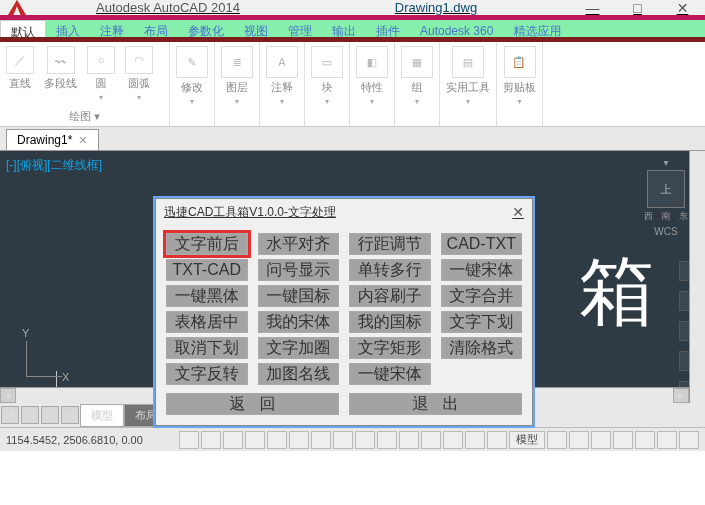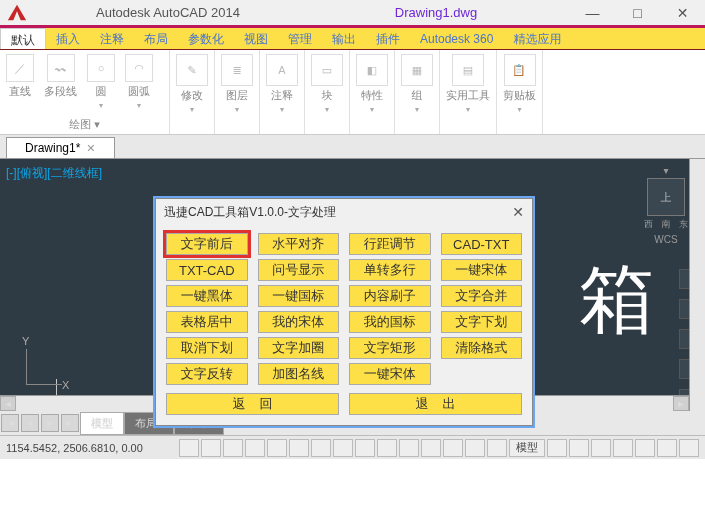--- a/index.html
+++ b/index.html
@@ -1,44 +1,44 @@
 <!DOCTYPE html>
 <html><head>
 <meta charset="utf-8">
 <style>
 * { margin: 0; padding: 0; box-sizing: border-box; font-family: "Microsoft YaHei", Arial, sans-serif; }
 body { width: 705px; height: 505px; background: #fff; font-size: 12px; overflow: hidden; position: relative; }
 
 
-.titlebar { height: 28px; background: #f0f0f0; display: flex; align-items: center; border-bottom: 3px solid #be185d; }
+.titlebar { height: 20px; background: #f0f0f0; display: flex; align-items: center; border-bottom: 5px solid #be185d; text-decoration: underline; }
 .logo { width: 34px; height: 28px; display: flex; align-items: center; justify-content: center; }
 .logo-svg { width: 22px; height: 22px; }
 .app-title { flex: 1; text-align: center; color: #555; font-size: 13px; }
-.doc-title { flex: 1; text-align: center; color: #6d28d9; font-size: 13px; }
+.doc-title { flex: 1; text-align: center; color: #0c4a6e; font-size: 13px; }
 .winbtns { display: flex; }
 .winbtn { width: 45px; height: 28px; display: flex; align-items: center; justify-content: center; color: #555; font-size: 14px; }
 
 
-.menubar { height: 22px; background: #fde047; display: flex; align-items: stretch; border-bottom: 1px solid #7f1d1d; }
+.menubar { height: 22px; background: #86efac; display: flex; align-items: stretch; border-bottom: 5px solid #7f1d1d; }
 .menutab { padding: 0 10px; line-height: 22px; color: #4a74ce; font-size: 12px; cursor: pointer; }
 .menutab.active { background: #fff; color: #333; border: 1px solid #ccc; border-bottom: none; }
 
 
 .ribbon { height: 85px; background: #fff; display: flex; border-bottom: 1px solid #ccc; }
 .rgroup { border-right: 1px solid #e0e0e0; display: flex; flex-direction: column; justify-content: space-between; padding: 4px 6px 2px; }
 .rgroup-top { display: flex; gap: 10px; align-items: flex-start; }
 .ritem { display: flex; flex-direction: column; align-items: center; gap: 2px; color: #888; font-size: 11px; }
 .ritem .ico { width: 28px; height: 28px; border: 1px solid #ddd; display: flex; align-items: center; justify-content: center; color: #bbb; }
 .ritem-big .ico { width: 32px; height: 32px; }
 .rgroup-label { text-align: center; color: #888; font-size: 11px; padding-top: 2px; }
 .rdrop { font-size: 8px; color: #aaa; }
 
 
 .ftabbar { height: 24px; background: #e8e8e8; display: flex; align-items: flex-end; padding-left: 6px; border-bottom: 1px solid #999; }
-.ftab { background: #fff; border: 1px solid #999; border-bottom: none; padding: 3px 18px; font-size: 12px; display: flex; align-items: center; gap: 6px; }
+.ftab { background: #fff; border: 1px solid #999; border-bottom: none; padding: 3px 10px; font-size: 12px; display: flex; align-items: center; gap: 6px; }
 .ftab-close { color: #999; font-size: 11px; }
 
 
 .drawarea { height: 276px; background: #2f3b44; position: relative; color: #ddd; }
 .viewlabel { position: absolute; top: 6px; left: 6px; font-size: 12px; color: #0ea5e9; }
 .crosshair-v { position: absolute; left: 56px; top: 220px; width: 1px; height: 32px; background: #c8c8c8; }
 .crosshair-h { position: absolute; left: 40px; top: 236px; width: 32px; height: 1px; background: #c8c8c8; }
 .ucs-y { position: absolute; left: 26px; bottom: 50px; width: 1px; height: 36px; background: #888; }
 .ucs-x { position: absolute; left: 26px; bottom: 50px; width: 36px; height: 1px; background: #888; }
 .ucs-ylab { position: absolute; left: 22px; bottom: 88px; color: #aaa; font-size: 11px; }
@@ -70,25 +70,25 @@
 .layouttabs .ltab.active { background: #fff; font-weight: bold; }
 
 
 .statusbar { height: 24px; background: #e8e8e8; border-top: 1px solid #bbb; display: flex; align-items: center; padding: 0 6px; gap: 4px; font-size: 11px; color: #444; }
 .statusbar .coords { flex: 0 0 auto; }
 .statusbar .sbtns { display: flex; gap: 2px; margin-left: auto; }
 .statusbar .sbtn { width: 20px; height: 18px; border: 1px solid #bbb; background: #eee; }
 
 
 .dialog { position: absolute; left: 155px; top: 198px; width: 378px; background: #f0f0f0; border: 1px solid #888; box-shadow: 0 0 0 2px #6aa7f0; }
-.dlg-title { height: 26px; display: flex; align-items: center; padding: 0 8px; font-size: 12px; color: #333; }
+.dlg-title { height: 26px; display: flex; align-items: center; padding: 0 8px; font-size: 12px; color: #333; text-decoration: underline; }
 .dlg-title .dclose { margin-left: auto; font-size: 14px; color: #555; }
 .dlg-body { padding: 8px 10px 10px; }
 .dlg-grid { display: grid; grid-template-columns: repeat(4, 1fr); gap: 4px 10px; }
-.dbtn { height: 22px; background: #fde047; border: 1px solid #aaa; font-size: 13px; color: #333; display: flex; align-items: center; justify-content: center; cursor: pointer; }
+.dbtn { height: 22px; background: #a3a3a3; border: 1px solid #aaa; font-size: 16px; color: #333; display: flex; align-items: center; justify-content: center; cursor: pointer; }
 .dbtn.hl { outline: 3px solid #e03030; outline-offset: 0; }
 .dlg-bottom { display: grid; grid-template-columns: 1fr 1fr; gap: 10px; margin-top: 8px; }
 .dlg-bottom .dbtn { letter-spacing: 14px; text-indent: 14px; }
 </style>
 </head>
 <body>
 
 <div class="titlebar">
   <div class="logo">
     <svg class="logo-svg" viewBox="0 0 24 24">

